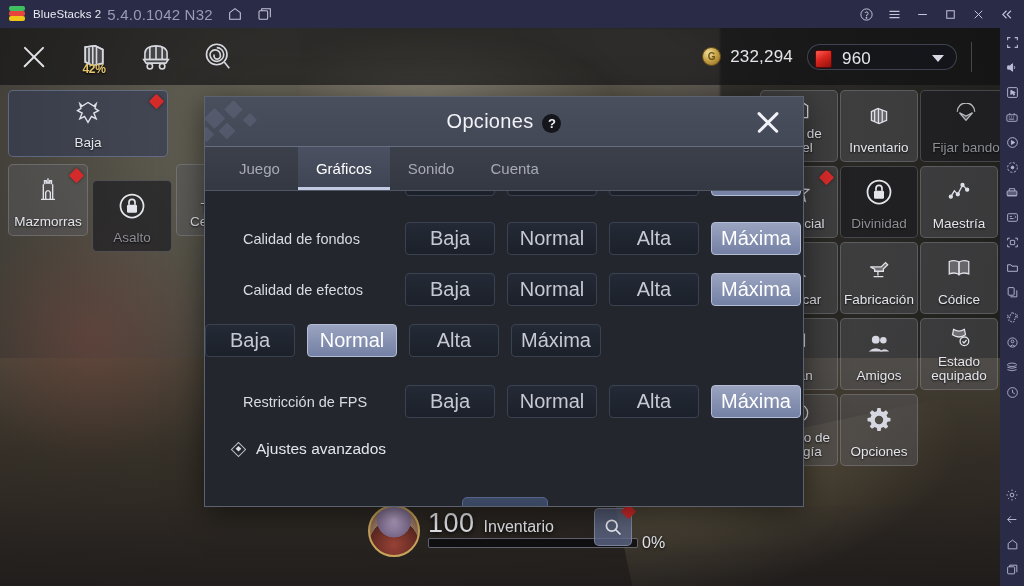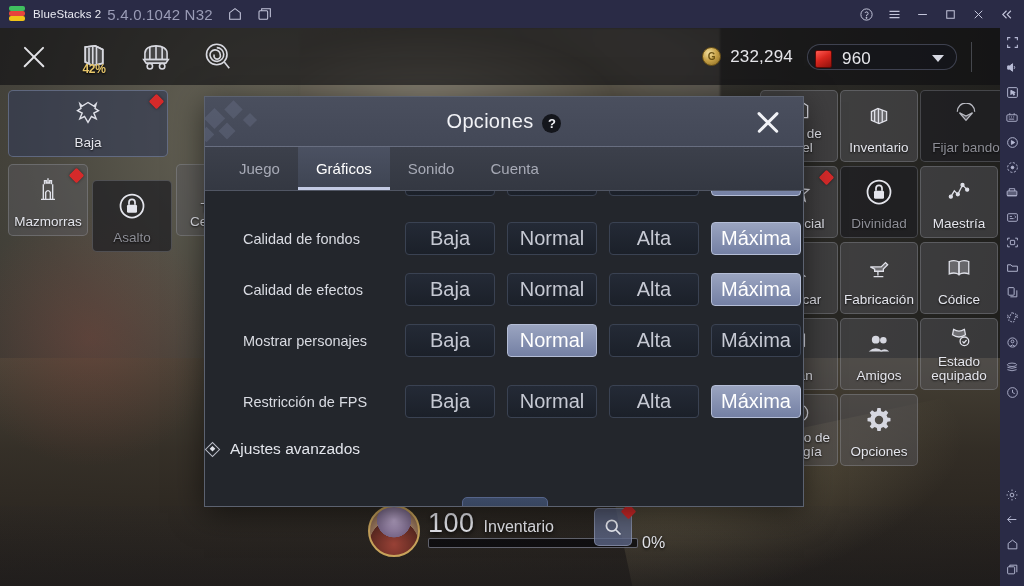--- a/index.html
+++ b/index.html
@@ -292,21 +292,21 @@
     border: 1px solid #3a4252;
     color: #c6c9d3;
   }
   .opt-btn.sel {
     background: linear-gradient(180deg, #9aa4c0 0%, #7480a4 100%);
     border: 1px solid #b4bdd6;
     color: #ffffff;
   }
   .adv-row {
     position: absolute; left: 0; top: 238px; width: 600px; height: 40px;
-    display: flex; align-items: center; padding-left: 2px; gap: 12px;
+    display: flex; align-items: center; padding-left: 28px; gap: 12px;
   }
   .adv-diamond {
     width: 11px; height: 11px; border: 1.5px solid #b9bcc6;
     transform: rotate(45deg);
     position: relative;
   }
   .adv-diamond::after {
     content: ""; position: absolute; left: 2px; top: 2px; width: 4px; height: 4px; background: #dfe1e8;
   }
   .adv-label { color: #e3e5ec; font-size: 15.5px; }
@@ -641,21 +641,20 @@
           <span class="opt-label">Calidad de efectos</span>
           <span class="opt-choices">
             <span class="opt-btn">Baja</span>
             <span class="opt-btn">Normal</span>
             <span class="opt-btn">Alta</span>
             <span class="opt-btn sel">Máxima</span>
           </span>
         </div>
 
         <div class="opt-row" style="top:124px;">
-          <span class="opt-label">Mostrar personajes</span>
           <span class="opt-choices">
             <span class="opt-btn">Baja</span>
             <span class="opt-btn sel">Normal</span>
             <span class="opt-btn">Alta</span>
             <span class="opt-btn">Máxima</span>
           </span>
         </div>
 
         <div class="opt-row" style="top:185px;">
           <span class="opt-label">Restricción de FPS</span>

